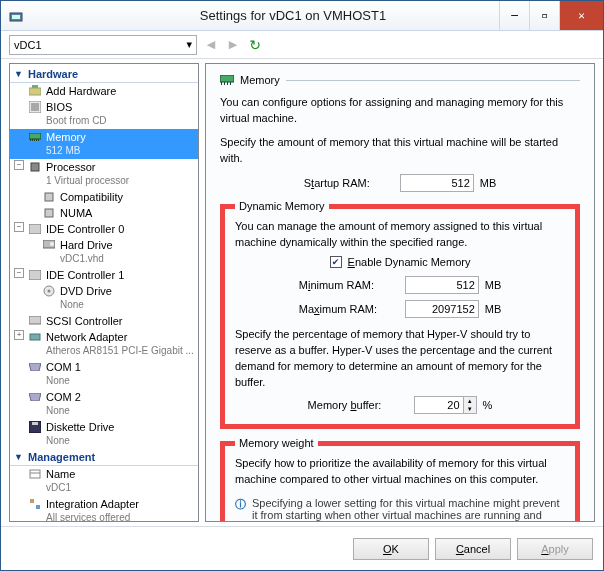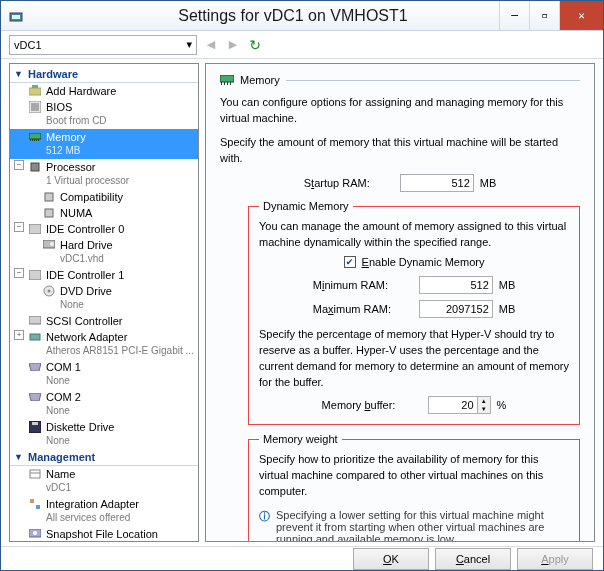--- a/index.html
+++ b/index.html
@@ -1,18 +1,18 @@
 <!DOCTYPE html>
 <html><head>
 <meta charset="utf-8">
 <style>
   * { box-sizing: border-box; margin: 0; padding: 0; font-family: "Segoe UI", Tahoma, sans-serif; font-size: 11px; }
   body { background: #fff; width: 604px; height: 571px; border: 1px solid #2c5a8c; display: flex; flex-direction: column; }
   .titlebar { background: linear-gradient(#fff,#eef3f8); height: 30px; display:flex; align-items:center; border-bottom:1px solid #c8d6e5; }
-  .titlebar .title { flex:1; text-align:center; color:#1a1a1a; font-size:16px; padding-left:60px;}
+  .titlebar .title { flex:1; text-align:center; color:#1a1a1a; font-size:13px; padding-left:60px;}
   .winbtns { display:flex; height:100%; }
   .winbtn { width:30px; display:flex; align-items:center; justify-content:center; border-left:1px solid #d0d8e0; font-family:monospace; }
   .winbtn.close { background:#c24531; color:#fff; width:44px; }
   .sysicon { width:22px; display:flex; align-items:center; justify-content:center; margin-left:4px; }
   .subbar { height:28px; display:flex; align-items:center; gap:6px; padding:3px 8px; border-bottom:1px solid #d7dde3;}
   .vm-select { flex:0 0 188px; height:20px; border:1px solid #abadb3; background:#fff; display:flex; align-items:center; padding:0 4px; justify-content:space-between;}
   .arrow-btn { width:16px; height:16px; display:flex; align-items:center; justify-content:center; color:#b5b5b5; }
   .refresh { color:#1e8a24; font-size:14px; }
   .content { flex:1; display:flex; padding:4px 8px 4px 8px; gap:6px; overflow:hidden;}
   .tree { width:190px; border:1px solid #828790; background:#fff; overflow-y:auto; font-size:11px; padding:2px 0;}
@@ -30,32 +30,32 @@
 
   .pane { flex:1; border:1px solid #828790; background:#fafcfe; padding:10px 14px; overflow:hidden; display:flex; flex-direction:column; gap:8px;}
   .pane-hdr { display:flex; align-items:center; gap:6px; }
   .pane-hdr .label { color:#000; }
   .hr { flex:1; height:1px; background:#b9c6d3; }
   .desc { color:#000; line-height:16px; }
   .row { display:flex; align-items:center; gap:6px;justify-content:center; }
   .row label { min-width:90px; }
   .und { text-decoration:underline; text-decoration-color:#000;}
   input.txt { width:74px; height:18px; border:1px solid #abadb3; text-align:right; padding:0 3px; font-size:11px; background:#fff;}
-  fieldset { border:1px solid #ef4444; padding:6px 10px 10px;margin-left:28px; }
+  fieldset { border:5px solid #ef4444; padding:6px 10px 10px; }
   legend { padding:0 4px; }
   .cb { width:12px; height:12px; border:1px solid #555; background:#fff; display:inline-flex; align-items:center; justify-content:center; font-size:9px; color:#14418b;}
   .slider-wrap { display:flex; align-items:center; gap:8px; }
   .slider { flex:1; height:20px; position:relative; }
   .slider .track { position:absolute; top:9px; left:0; right:0; height:2px; background:#9aa7b4;}
   .slider .tick { position:absolute; top:5px; width:1px; height:10px; background:#9aa7b4;}
   .slider .thumb { position:absolute; top:3px; width:9px; height:16px; background:#e8eef5; border:1px solid #6b7b8c; border-radius:2px;}
   .info { display:flex; gap:6px; color:#3a3a3a; }
   .info .ic { color:#2a6fb5; font-weight:bold; width:14px; }
 
-  .btnbar { height:24px; border-top:1px solid #d7dde3; display:flex; align-items:center; justify-content:flex-end; gap:6px; padding:0 10px;}
+  .btnbar { height:44px; border-top:1px solid #d7dde3; display:flex; align-items:center; justify-content:flex-end; gap:6px; padding:0 10px;}
   .btn { width:76px; height:22px; border:1px solid #acacac; background:linear-gradient(#f7f7f7,#e4e4e4); display:flex; align-items:center; justify-content:center;}
   .btn.disabled { color:#9a9a9a; }
   .spin { display:inline-flex; align-items:center; }
   .spin .ctrl { display:flex; flex-direction:column; border:1px solid #abadb3; border-left:none; height:18px;}
   .spin .ctrl span { font-size:6px; line-height:8px; width:12px; text-align:center; background:#f0f0f0;}
 
   
   .tree::-webkit-scrollbar { width:16px; }
   .tree::-webkit-scrollbar-thumb { background:#cdd4db; border:1px solid #aeb6bd;}
   .tree::-webkit-scrollbar-track { background:#f0f3f6;}

